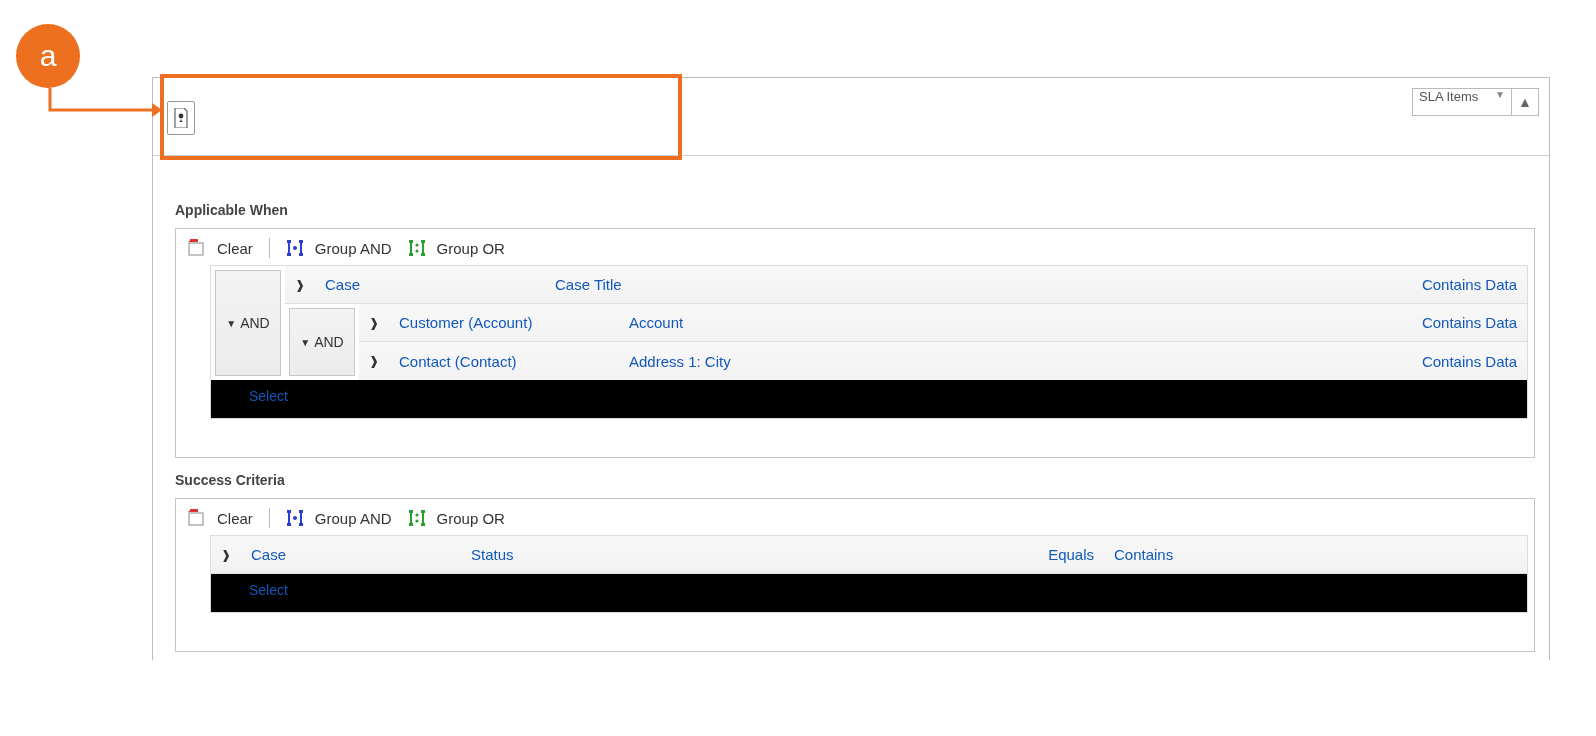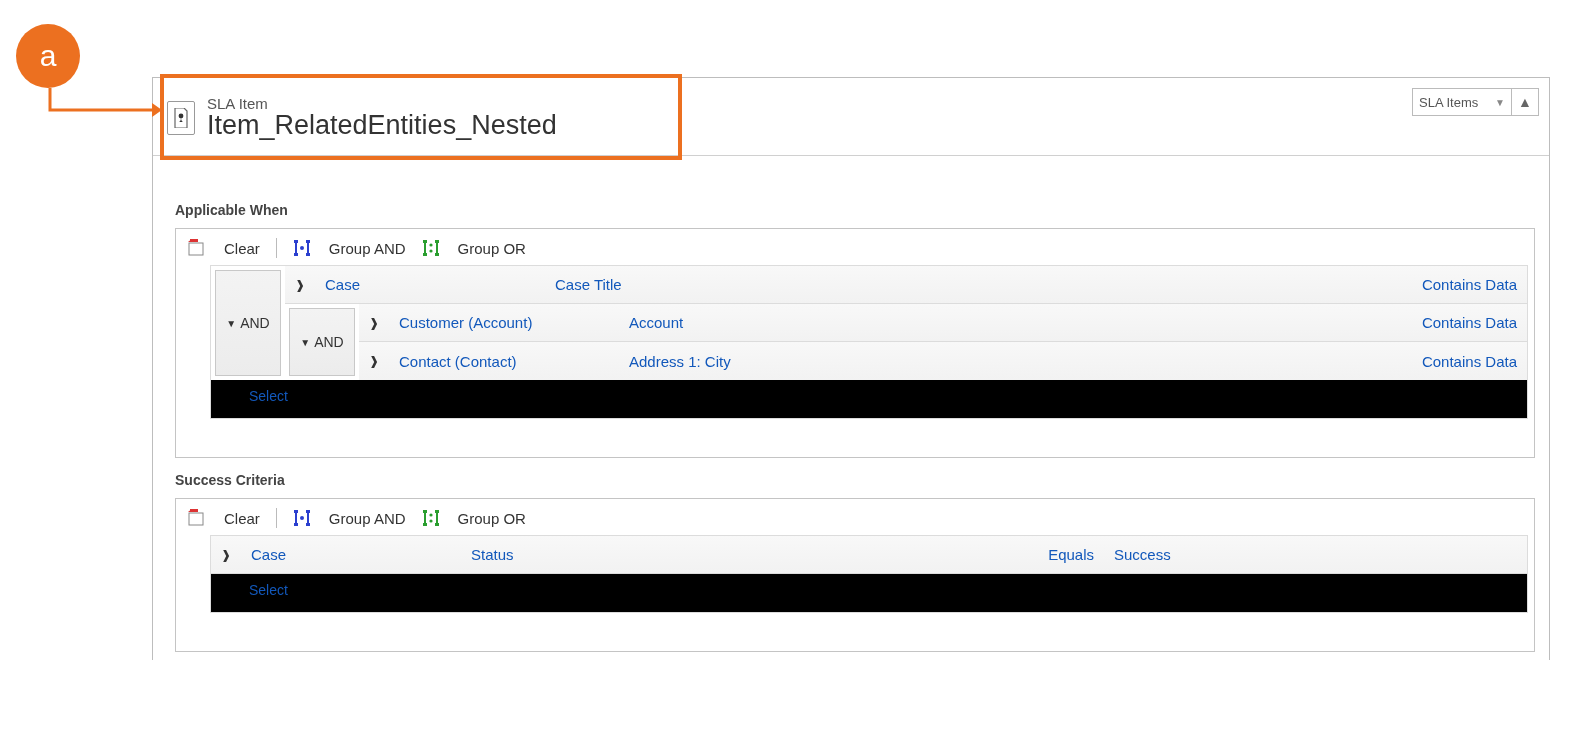--- a/index.html
+++ b/index.html
@@ -65,40 +65,40 @@
     width: 28px; height: 34px;
     border: 1px solid #999;
     border-radius: 2px;
     position: relative;
     display:flex; align-items:center; justify-content:center;
   }
   .doc-icon-wrap svg { width:16px; height:20px; }
   .title-text .supertitle { font-size: 15px; color: #555; }
   .title-text .main-title { font-size: 27px; color: #333; font-weight: 400; margin-top:-2px;}
   .nav-select {
-    display:flex; align-items:center;
+    display:flex; align-items:flex-start;
     border:1px solid #bbb; width:100px; height:28px; padding:0 6px;
     font-size:13px; color:#555; justify-content:space-between;
     margin-right: -1px;
   }
   .nav-up {
     width:28px; height:28px; border:1px solid #bbb;
     display:flex;align-items:center;justify-content:center;color:#666;
   }
   .header-right { display:flex; align-items:flex-start; align-self:flex-start; margin-top:2px;}
 
   .section-area { padding: 46px 14px 8px 22px; }
   .section-label { font-size: 14px; font-weight: 600; color: #444; margin-bottom: 10px; }
   .cond-box {
     border: 1px solid #c4c4c4;
     padding: 6px 6px 10px 6px;
   }
   .toolbar { display:flex; align-items:center; gap:8px; padding: 2px 0 6px 2px; font-size:15px; color:#333;}
   .toolbar .sep { width:1px; height:20px; background:#bbb; margin: 0 4px;}
-  .toolbar .tb-item { display:flex; align-items:center; gap:18px; cursor:pointer; padding:2px 4px;}
+  .toolbar .tb-item { display:flex; align-items:center; gap:11px; cursor:pointer; padding:2px 4px;}
   .tb-item svg { width:18px; height:18px; }
 
   .tree-wrap { border:1px solid #dcdcdc; margin: 0 0 0 28px;}
   .tree-row {
     display:flex; align-items:stretch;
     border-bottom:1px solid #dcdcdc;
     min-height:38px;
     background: linear-gradient(#f8f8f8,#f2f2f2);
   }
   .tree-row.plain { background:#000000; }
@@ -144,24 +144,20 @@
 <div class="app">
 
   <div class="app-header">
     <div class="app-header-left">
       <div class="doc-icon-wrap">
         <svg viewBox="0 0 16 20">
             <path d="M2 0h9l3 3v17H2z" fill="none" stroke="#666" stroke-width="1.2"></path>
             <circle cx="8" cy="8" r="2.4" fill="#333"></circle>
             <path d="M8 10c0 3-2 4-2 4h4s-2-1-2-4z" fill="#333"></path>
           </svg>
-      </div>
-      <div class="title-text">
-        <div class="supertitle">SLA Item</div>
-        <div class="main-title">Item_RelatedEntities_Nested</div>
       </div>
     </div>
     <div class="header-right">
       <div class="nav-select">
         <span>SLA Items</span>
         <span style="font-size:10px;color:#888;">▼</span>
       </div>
       <div class="nav-up">
         <span>▲</span>
       </div>
@@ -321,21 +317,21 @@
           <div class="cell col1">
               <a class="link">Case</a>
             </div>
           <div class="cell col2">
               <a class="link">Status</a>
             </div>
           <div class="cell col3">
               <a class="link">Equals</a>
             </div>
           <div class="cell col4">
-              <a class="link">Success</a>
+              <a class="link">Contains</a>
             </div>
         </div>
         <div class="tree-row plain">
           <div class="select-row"><a class="link">Select</a></div>
         </div>
       </div>
       <div style="height:28px"></div>
     </div>
   </div>
 

